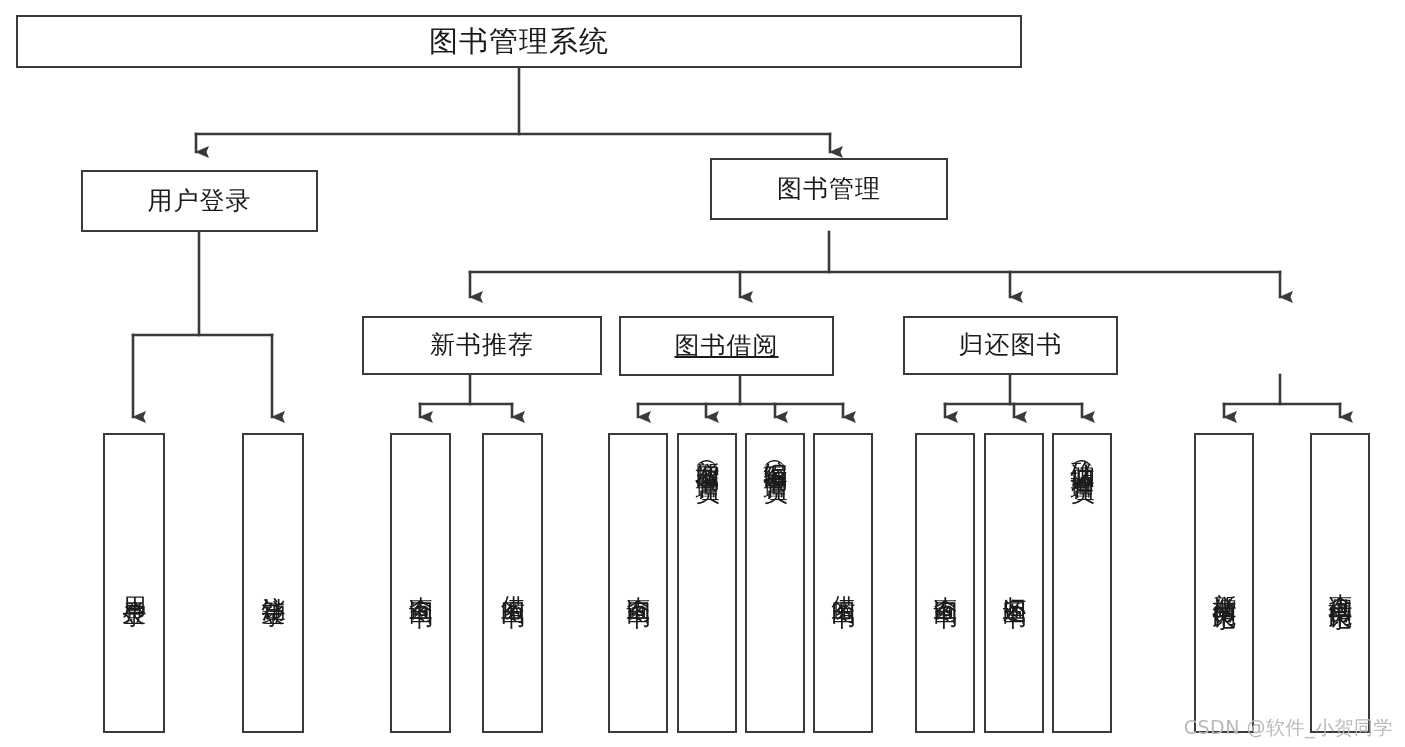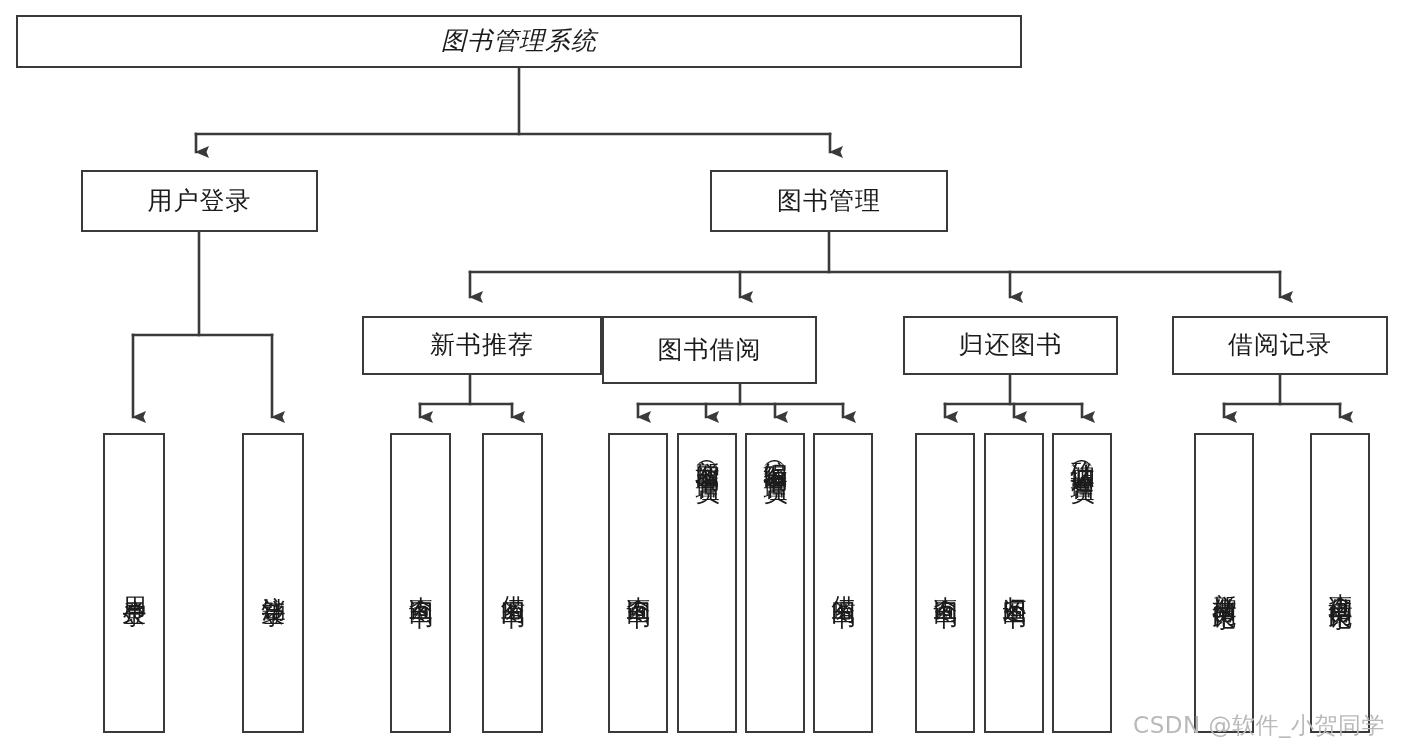--- a/index.html
+++ b/index.html
@@ -39,45 +39,44 @@
     display: block;
     text-align: center;
     line-height: 1.15;
   }
   .node.horiz .label {
     font-size: 25px;
     letter-spacing: 1px;
     white-space: nowrap;
   }
   .node.horiz.root .label {
-    font-size: 25px;
-    font-style: italic;
+    font-size: 29px;
   }
   .node.vert {
     align-items: flex-start;
     justify-content: center;
     padding-top: 6px;
   }
   .node.vert .label {
     writing-mode: vertical-rl;
     text-orientation: upright;
     font-size: 24px;
     line-height: 1.05;
     letter-spacing: 3px;
     white-space: nowrap;
   }
   .node.vert.tall-pad {
     align-items: center;
     padding-top: 0;
   }
   .watermark {
     position: absolute;
-    right: 20px;
+    right: 12px;
     bottom: 6px;
-    font-size: 23px;
+    font-size: 19px;
     color: #b9b9b9;
     white-space: nowrap;
     letter-spacing: 0.5px;
   }
 </style>
 </head>
 <body>
 
 <div id="canvas">
 
@@ -132,39 +131,36 @@
   </svg>
 
   <div class="node horiz root" style="left:16px; top:15px; width:1006px; height:53px;">
     <span class="label">图书管理系统</span>
   </div>
 
   <div class="node horiz" style="left:81px; top:170px; width:237px; height:62px;">
     <span class="label">用户登录</span>
   </div>
 
-  <div class="node horiz" style="left:710px; top:170px; width:238px; height:62px;">
+  <div class="node horiz" style="left:710px; top:158px; width:238px; height:62px;">
     <span class="label">图书管理</span>
   </div>
 
   <div class="node horiz" style="left:362px; top:316px; width:240px; height:59px;">
     <span class="label">新书推荐</span>
   </div>
 
-  <div class="node horiz" style="left:602px; top:316px; width:215px; height:68px;">
+  <div class="node horiz" style="left:619px; top:316px; width:215px; height:60px;text-decoration:underline;">
     <span class="label">图书借阅</span>
   </div>
 
   <div class="node horiz" style="left:903px; top:316px; width:215px; height:59px;">
     <span class="label">归还图书</span>
   </div>
 
-  <div class="node horiz" style="left:1172px; top:316px; width:216px; height:59px;">
-    <span class="label">借阅记录</span>
-  </div>
 
   <div class="node vert tall-pad" style="left:103px; top:433px; width:62px; height:300px;">
     <span class="label">用户登录</span>
   </div>
 
   <div class="node vert tall-pad" style="left:242px; top:433px; width:62px; height:300px;">
     <span class="label">注销登录</span>
   </div>
 
   <div class="node vert tall-pad" style="left:390px; top:433px; width:61px; height:300px;">

